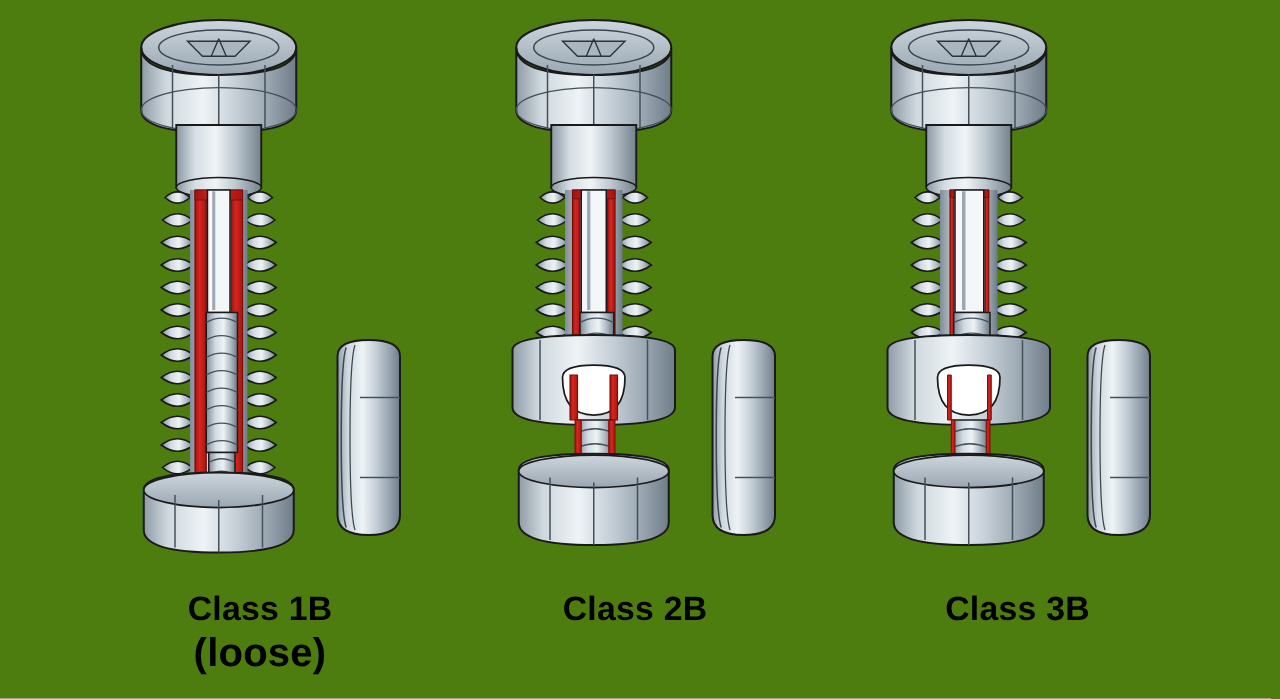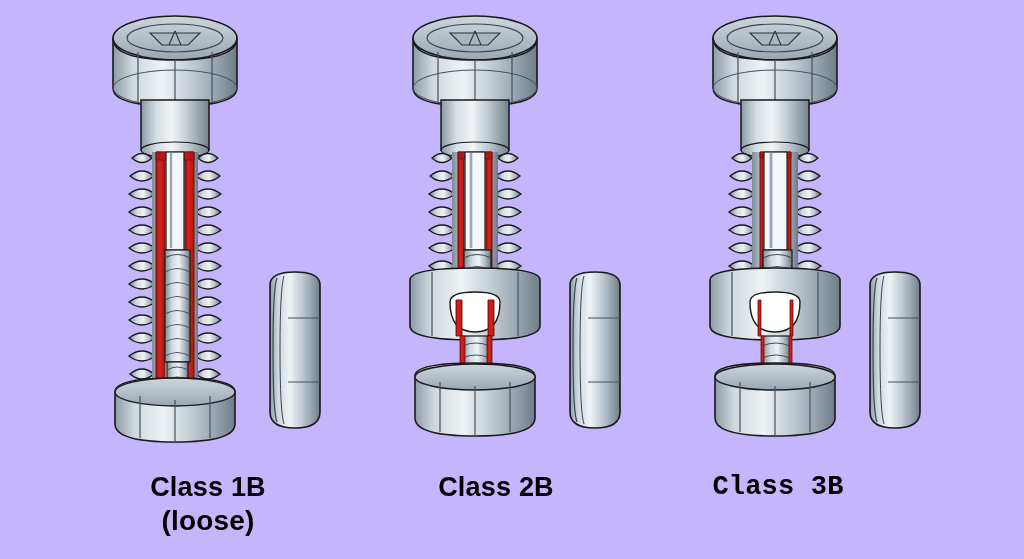--- a/index.html
+++ b/index.html
@@ -10,21 +10,21 @@
   body {
     width: 1024px;
     height: 559px;
     overflow: hidden;
     font-family: "Liberation Sans", sans-serif;
   }
   #figure {
     position: relative;
     width: 1024px;
     height: 559px;
-    background: #c4b5fd;
+    background: #4d7c0f;
   }
   .assembly {
     position: absolute;
     top: 0;
     height: 559px;
   }
   #assembly-1b { left: 70px;  width: 300px; }
   #assembly-2b { left: 370px; width: 300px; }
   #assembly-3b { left: 670px; width: 300px; }
 
@@ -32,24 +32,24 @@
     position: absolute;
     width: 300px;
     text-align: center;
     color: #000000;
     font-family: "Liberation Sans", sans-serif;
     font-weight: bold;
     line-height: 1.18;
     letter-spacing: 0.2px;
   }
   .caption .line1 { font-size: 27px; display: block; }
-  .caption .line2 { font-size: 28px; display: block; }
+  .caption .line2 { font-size: 32px; display: block; }
   #caption-1b { left: 58px;  top: 472px; }
-  #caption-2b { left: 346px; top: 472px; }
-  #caption-3b { left: 628px; top: 472px; font-family: Liberation Mono, monospace; }
+  #caption-2b { left: 358px; top: 472px; }
+  #caption-3b { left: 664px; top: 472px; }
 
   svg { display: block; overflow: visible; }
 </style>
 </head>
 <body>
 
 <div id="figure">
 
   <div class="assembly" id="assembly-1b">
     <svg width="300" height="470" viewBox="0 0 300 470">

